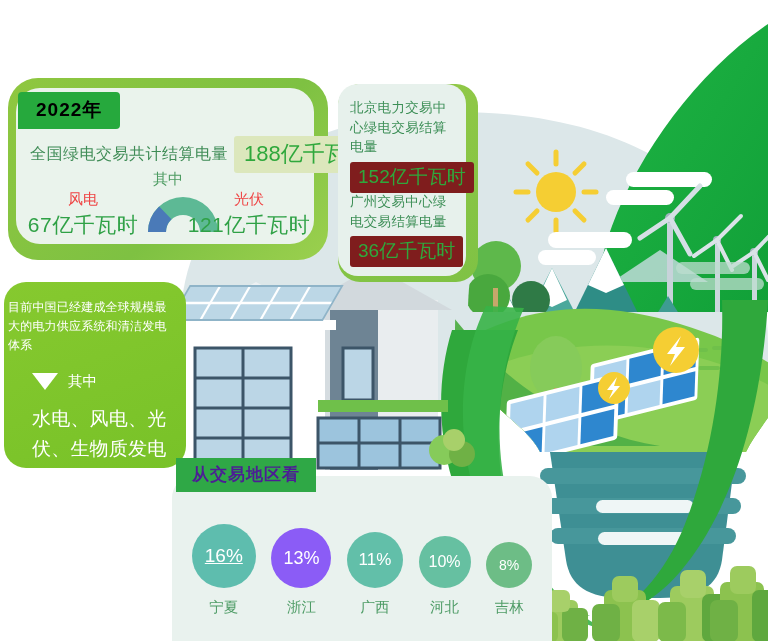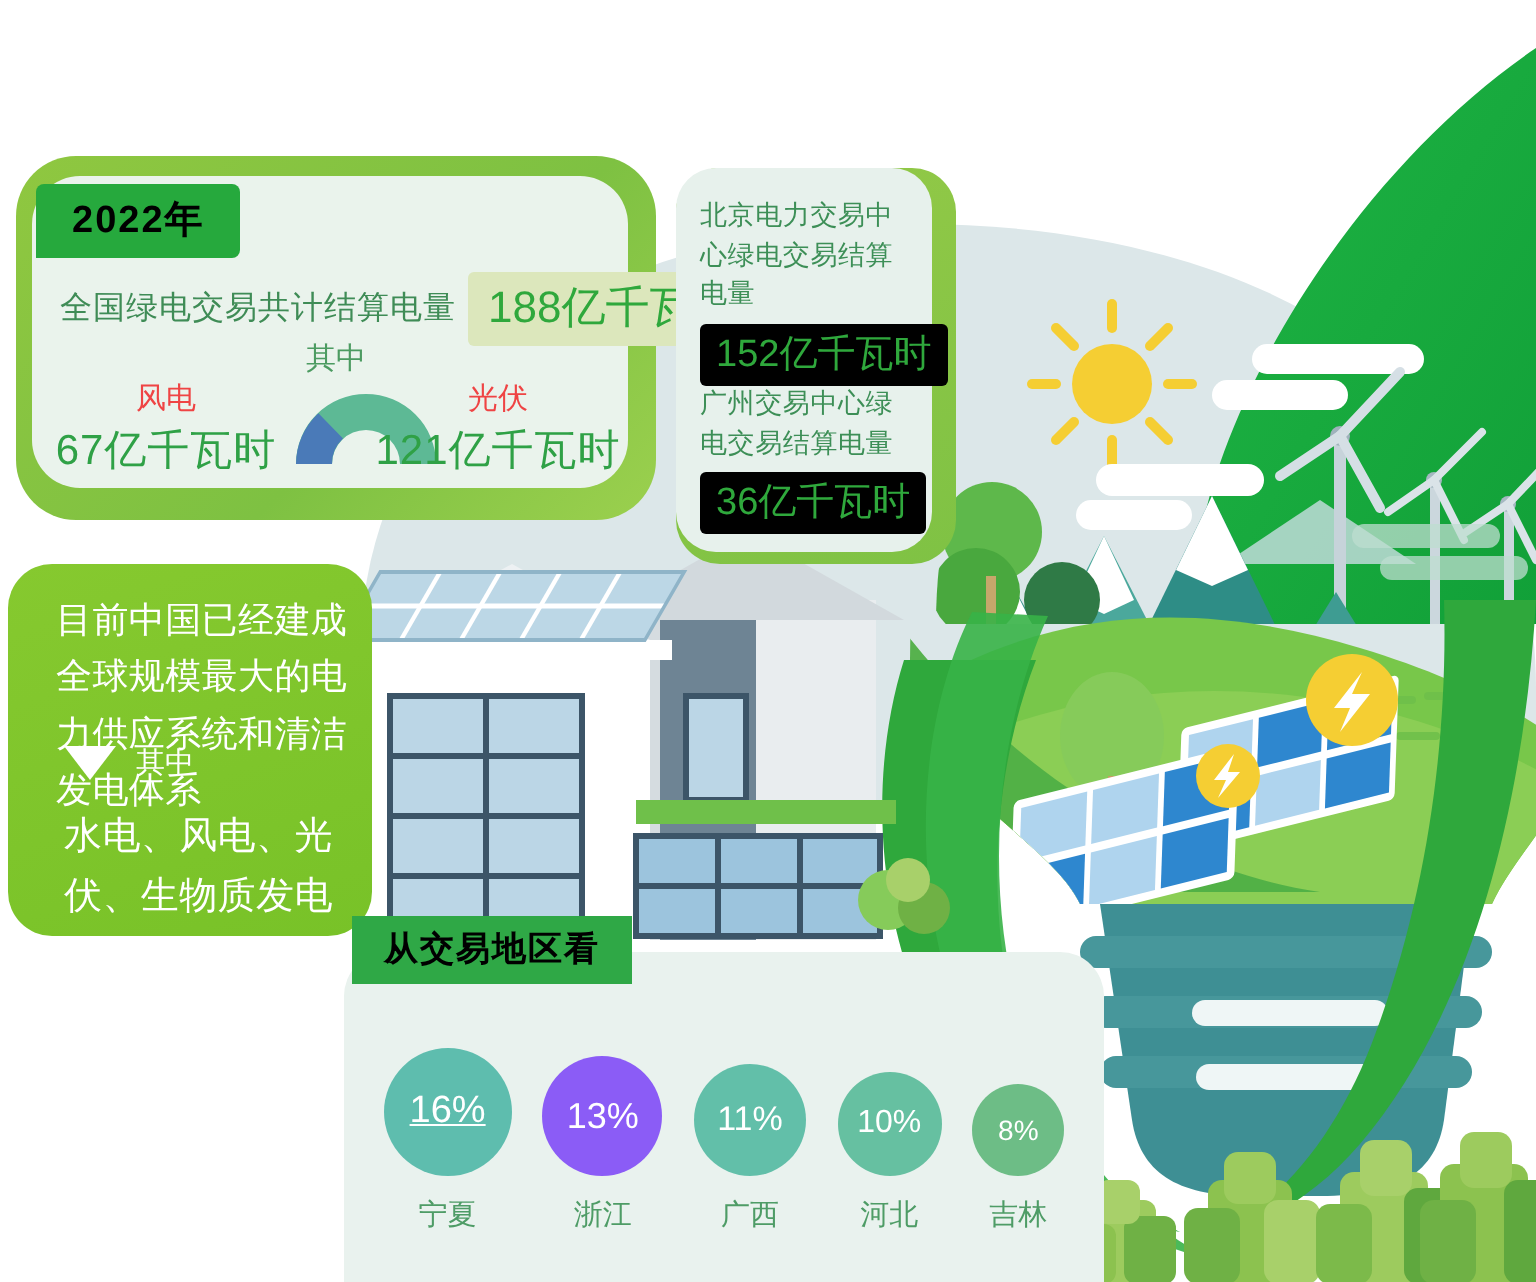--- a/index.html
+++ b/index.html
@@ -87,36 +87,36 @@
     border-radius:20px; background:#E7F1EC;
   }
   .exch-block { position:absolute; left:12px; right:18px; z-index:3; }
   #exch-0 { top:14px; }
   #exch-1 { top:108px; }
   .exch-block .t {
     font-size:13.5px; color:#3D8F57; line-height:1.45; letter-spacing:0.3px;
   }
   .exch-block .hl2 {
     display:inline-block; margin-top:5px;
-    background:#000000; color:#2FA83C;
+    background:#7f1d1d; color:#2FA83C;
     font-size:19px; padding:2px 8px 3px 8px; border-radius:3px;
     white-space:nowrap;
   }
 
   
   #card-green {
     left: 4px; top: 282px; width: 182px; height: 186px;
     background:#7FC62B;
     background:linear-gradient(160deg,#86C92F 0%,#78C228 100%);
     border-radius: 22px;
     z-index: 20;
   }
   #card-green .p1 {
-    position:absolute; left:24px; top:16px; right:12px;
-    font-size:18px; color:#ffffff; line-height:1.58; letter-spacing:0.2px;font-family:Liberation Mono, monospace;
+    position:absolute; left:4px; top:16px; right:12px;
+    font-size:12px; color:#ffffff; line-height:1.58; letter-spacing:0.2px;
   }
   #card-green .midrow {
     position:absolute; left:28px; top:90px;
     display:flex; align-items:center; gap:10px;
   }
   .tri-down {
     width:0; height:0;
     border-left:13px solid transparent;
     border-right:13px solid transparent;
     border-top:17px solid #ffffff;
@@ -129,21 +129,21 @@
 
   
   #card-regions {
     left: 172px; top: 476px; width: 380px; height: 165px;
     background:#E9F2EE;
     border-radius: 22px 22px 0 0;
     z-index: 20;
   }
   .badge-region {
     position:absolute; left:176px; top:458px;
-    background:#2FA846; color:#000000;
+    background:#2FA846; color:#4c1d95;
     font-size:17px; font-weight:bold;
     padding:5px 16px 6px 16px; border-radius:0;
     letter-spacing:1px; z-index:21;
   }
   .regions-title {
     position:absolute; left:24px; top:22px;
     font-size:14.5px; color:#4E9C66; letter-spacing:0.4px;
   }
   .bubbles {
     position:absolute; left:12px; right:12px; top:48px;

